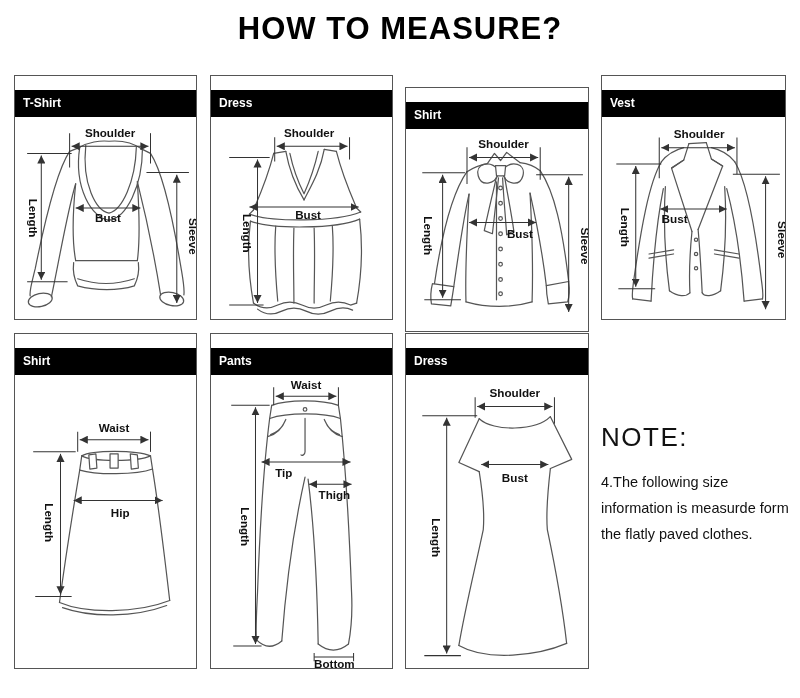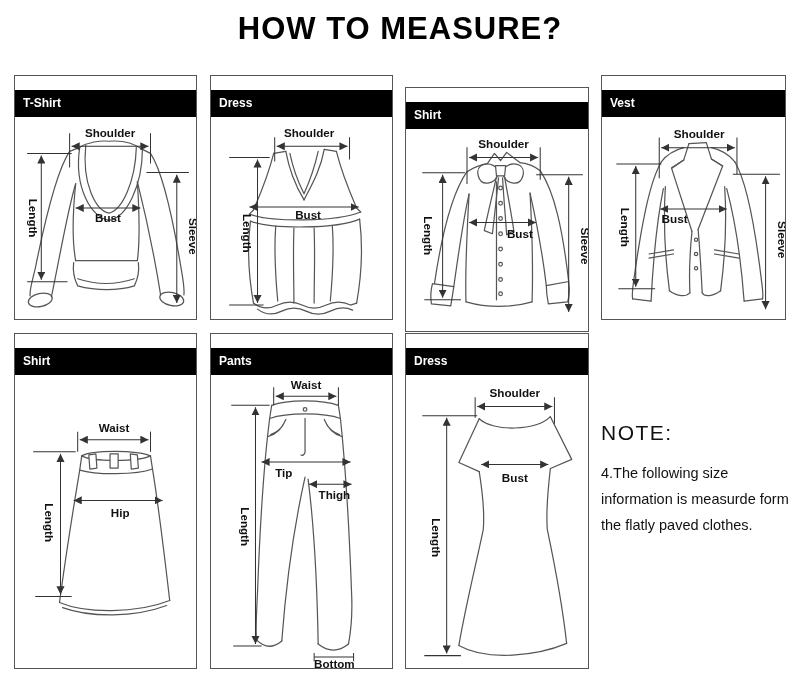--- a/index.html
+++ b/index.html
@@ -23,21 +23,21 @@
   
   .g{stroke:#555;stroke-width:1.2;fill:none;stroke-linecap:round;stroke-linejoin:round;}
   .gw{stroke:#555;stroke-width:1.2;fill:#fff;stroke-linejoin:round;}
   .arr{stroke:#333;stroke-width:1;fill:none;}
   .tick{stroke:#333;stroke-width:1;}
   .lbl{font-family:"Liberation Sans",sans-serif;font-weight:bold;font-size:11.5px;fill:#111;}
   .note{
     position:absolute;left:601px;top:414px;width:198px;
     font-size:14.5px;line-height:1.8;color:#111;
   }
-  .note-heading{font-size:21px;letter-spacing:1.5px;margin:0 0 8px 0;font-weight:normal;}
+  .note-heading{font-size:26px;letter-spacing:1.5px;margin:0 0 8px 0;font-weight:normal;}
   .note p{margin:0 0 14px 0;}
 </style>
 </head>
 <body>
 
 <svg width="0" height="0" style="position:absolute" aria-hidden="true">
   <defs>
     <marker id="ah" markerWidth="9" markerHeight="8" refX="8" refY="4" orient="auto-start-reverse" markerUnits="userSpaceOnUse">
       <path d="M0,0 L8,4 L0,8 z" fill="#333"></path>
     </marker>

